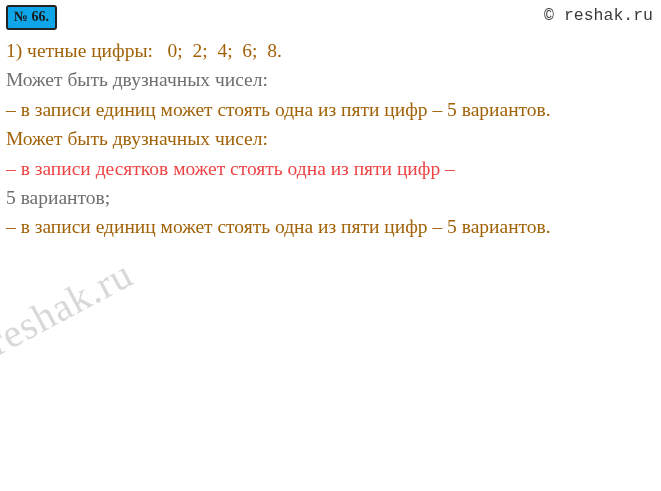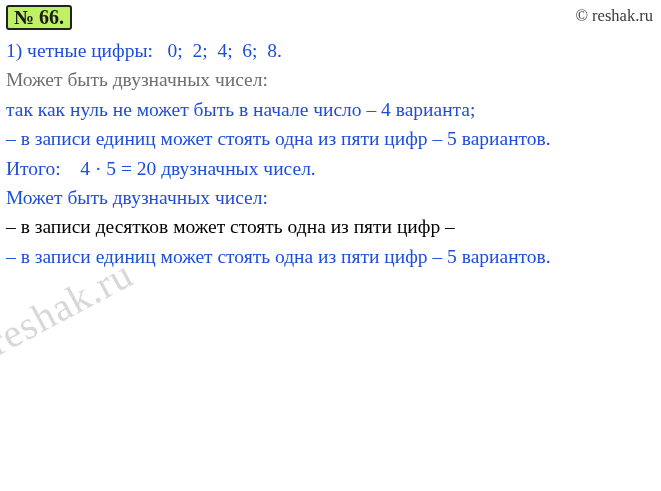--- a/index.html
+++ b/index.html
@@ -34,67 +34,66 @@
     user-select: none;
     white-space: nowrap;
   }
   .task-badge {
     position: absolute;
     left: 6px;
     top: 5px;
     border: 2px solid #222;
     border-radius: 3px;
     padding: 0px 6px 1px 6px;
-    font-size: 20px;
+    font-size: 14px;
     font-weight: bold;
     font-family: "Liberation Serif", serif;
     line-height: 20px;
     z-index: 2;
-    background: #bef264;
+    background: #0ea5e9;
   }
   .site-credit {
     position: absolute;
     right: 8px;
     top: 6px;
-    font-family: Liberation Serif, serif;
+    font-family: Liberation Mono, monospace;
     font-size: 16.5px;
     color: #3a3a3a;
     z-index: 2;
   }
   .content {
     position: absolute;
     left: 6px;
     top: 36px;
     width: 650px;
     z-index: 1;
   }
   .line {
     font-size: 19.5px;
     line-height: 29.4px;
     white-space: pre;
-    color: #1d4ed8;
+    color: #a16207;
   }
-  .fade1 { color: #000000; }
+  .fade1 { color: #ef4444; }
   .fade2 { color: #6e6e6e; }
 </style>
 </head>
 <body>
 
 <div class="page">
 
   <div class="watermark">reshak.ru</div>
 
   <div class="task-badge">№ 66.</div>
 
   <div class="site-credit">© reshak.ru</div>
 
   <div class="content">
     <div class="line">1) четные цифры:   0;  2;  4;  6;  8.</div>
     <div class="line fade2">Может быть двузначных чисел:</div>
-    <div class="line">так как нуль не может быть в начале число – 4 варианта;</div>
     <div class="line">– в записи единиц может стоять одна из пяти цифр – 5 вариантов.</div>
-    <div class="line">Итого:    4 · 5 = 20 двузначных чисел.</div>
     <div class="line">Может быть двузначных чисел:</div>
     <div class="line fade1">– в записи десятков может стоять одна из пяти цифр –</div>
+    <div class="line fade2">5 вариантов;</div>
     <div class="line">– в записи единиц может стоять одна из пяти цифр – 5 вариантов.</div>
   </div>
 
 </div>
 
 </body></html>

